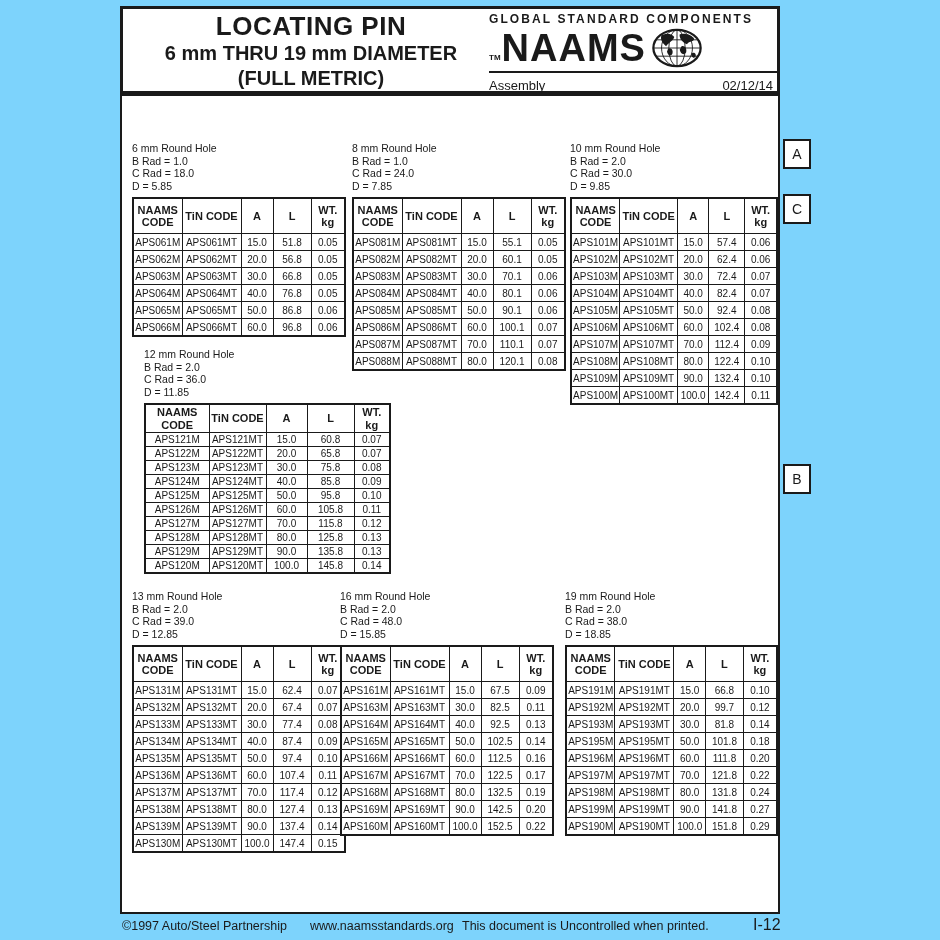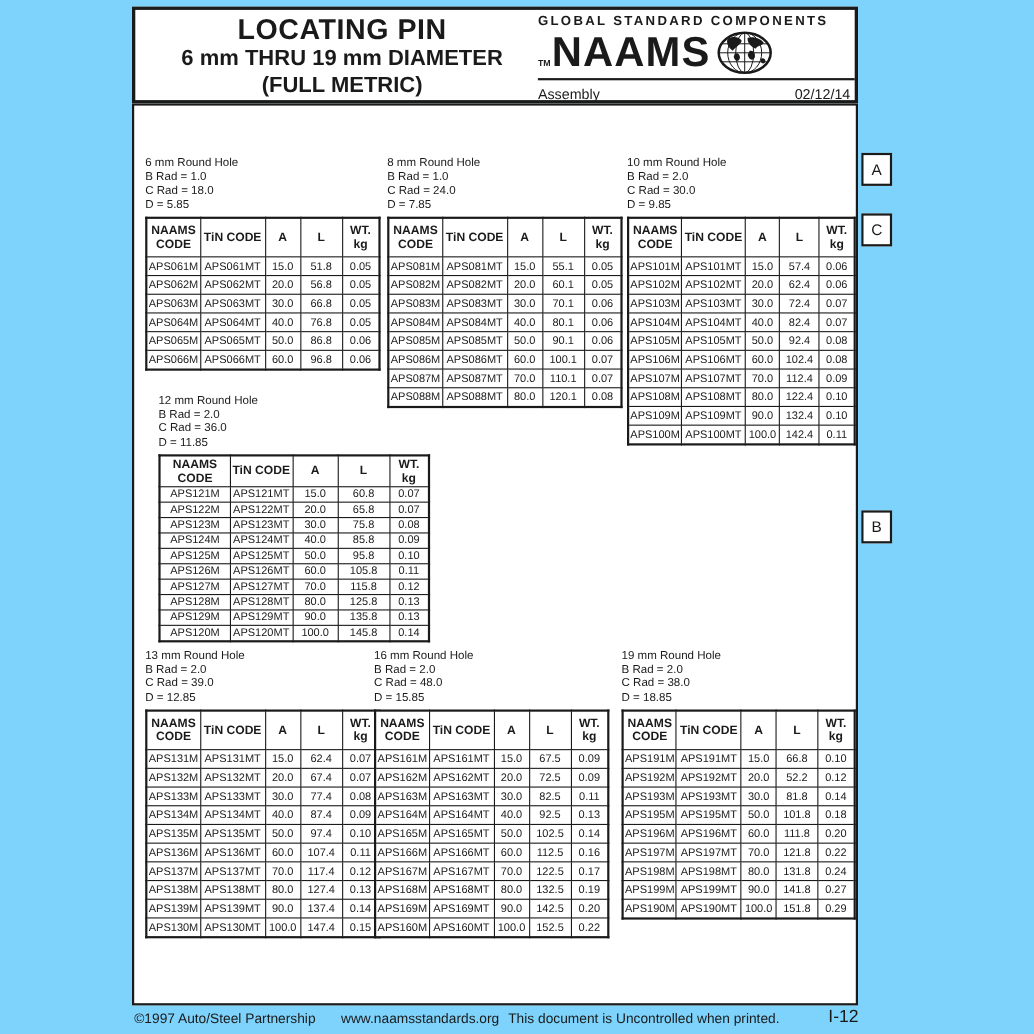--- a/index.html
+++ b/index.html
@@ -349,21 +349,21 @@
               <td>APS100M</td>
               <td>APS100MT</td>
               <td>100.0</td>
               <td>142.4</td>
               <td>0.11</td>
             </tr>
           </tbody>
       </table>
     </div>
 
-    <div class="tgroup wide" style="left:10px;top:262px;padding-left:12px;">
+    <div class="tgroup wide" style="left:10px;top:252px;padding-left:12px;">
       <div class="tlabel">12 mm Round Hole</div>
       <div class="tspecs">
           <div>B Rad = 2.0</div>
           <div>C Rad = 36.0</div>
           <div>D = 11.85</div>
         </div>
       <table class="spec-table">
         <colgroup>
             <col>
             <col>
@@ -580,27 +580,20 @@
           </thead>
         <tbody>
             <tr>
               <td>APS161M</td>
               <td>APS161MT</td>
               <td>15.0</td>
               <td>67.5</td>
               <td>0.09</td>
             </tr>
             <tr>
-              <td>APS162M</td>
-              <td>APS162MT</td>
-              <td>20.0</td>
-              <td>72.5</td>
-              <td>0.09</td>
-            </tr>
-            <tr>
               <td>APS163M</td>
               <td>APS163MT</td>
               <td>30.0</td>
               <td>82.5</td>
               <td>0.11</td>
             </tr>
             <tr>
               <td>APS164M</td>
               <td>APS164MT</td>
               <td>40.0</td>
@@ -682,21 +675,21 @@
               <td>APS191M</td>
               <td>APS191MT</td>
               <td>15.0</td>
               <td>66.8</td>
               <td>0.10</td>
             </tr>
             <tr>
               <td>APS192M</td>
               <td>APS192MT</td>
               <td>20.0</td>
-              <td>52.2</td>
+              <td>99.7</td>
               <td>0.12</td>
             </tr>
             <tr>
               <td>APS193M</td>
               <td>APS193MT</td>
               <td>30.0</td>
               <td>81.8</td>
               <td>0.14</td>
             </tr>
             <tr>

